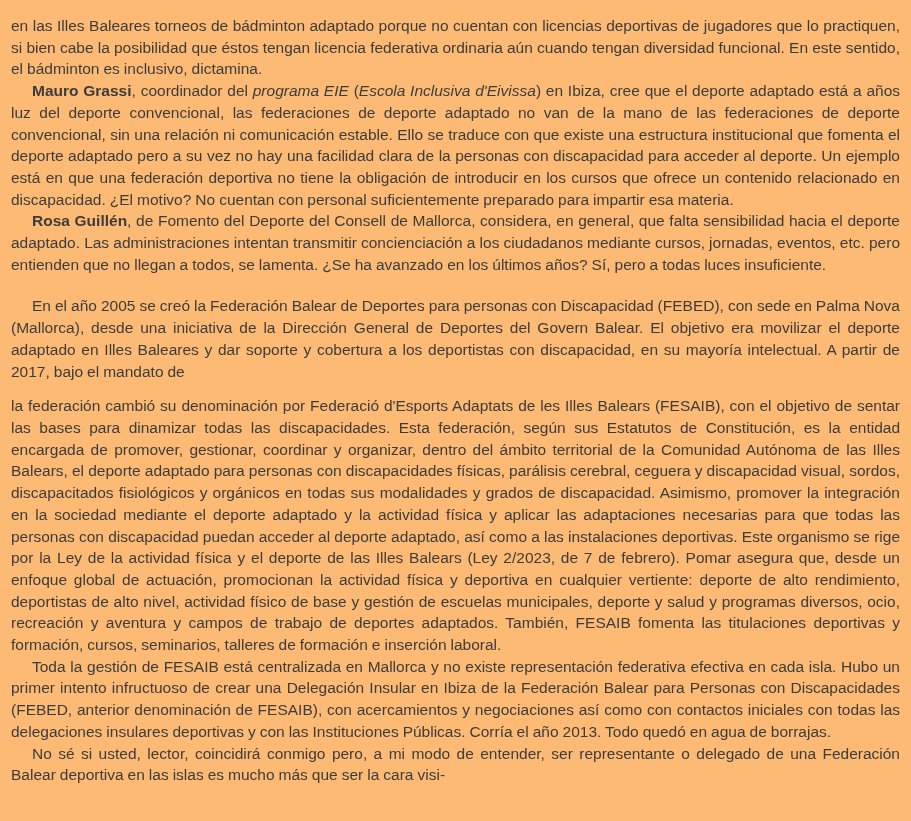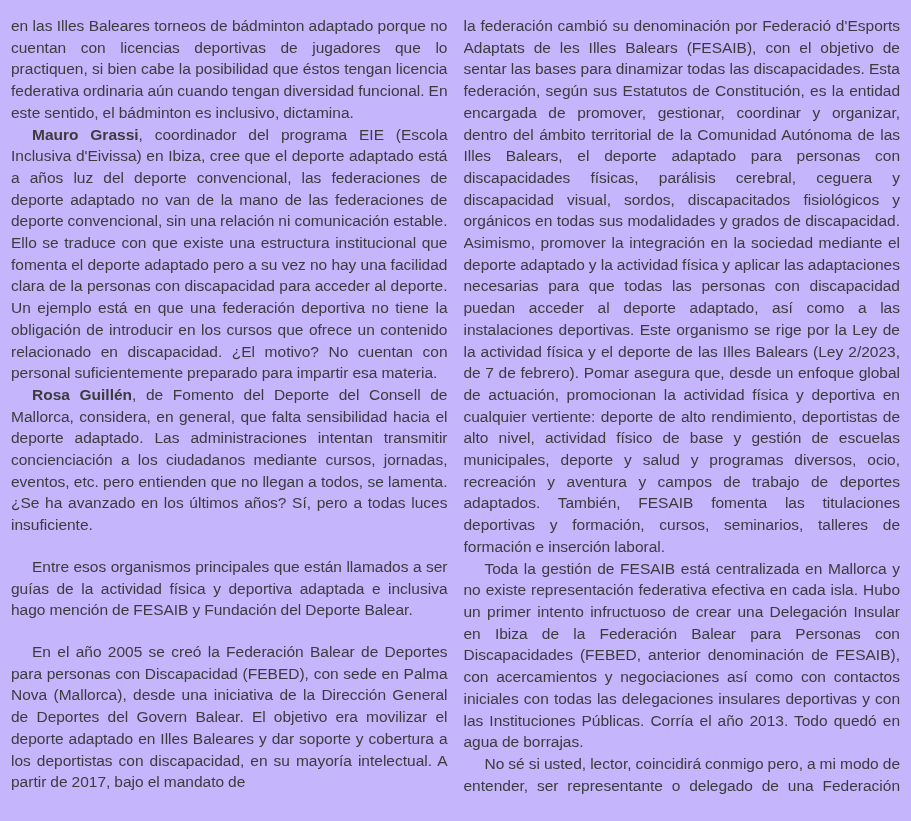--- a/index.html
+++ b/index.html
@@ -13,54 +13,53 @@
     overflow: hidden;
     font-family: "Liberation Sans", sans-serif;
     color: #3c3c3c;
   }
   .page {
     box-sizing: border-box;
     width: 911px;
     height: 821px;
     padding: 15px 11px 22px 11px;
     display: grid;
-    grid-template-columns: 1fr 1fr;
+    grid-template-columns: 1fr;
     column-gap: 16px;
-    background: #c4b5fd;
+    background: #fdba74;
   }
   .column {
     font-size: 15.5px;
     line-height: 21.7px;
     text-align: justify;
     hyphens: auto;
     -webkit-hyphens: auto;
     word-spacing: -0.3px;
     overflow: hidden;
   }
   .column p {
     margin: 0;
   }
   .column p.indent {
     text-indent: 21px;
   }
   .column p.space-before {
     margin-top: 20px;
   }
   .seg-bold { font-weight: bold; margin-top: 32px; }
-  .seg-italic { }
+  .seg-italic { font-style: italic; }
 </style>
 </head>
 <body>
 
 <div class="page">
   <div class="column" id="col-left" lang="es">
       <p lang="es"><span class="seg-normal">en las Illes Baleares torneos de bádminton adaptado porque no cuentan con licencias deportivas de jugadores que lo practiquen, si bien cabe la posibilidad que éstos tengan licencia federativa ordinaria aún cuando tengan diversidad funcional. En este sentido, el bádminton es inclusivo, dictamina.</span></p>
       <p lang="es" class="indent"><span class="seg-bold">Mauro Grassi</span><span class="seg-normal">, coordinador del </span><span class="seg-italic">programa EIE</span><span class="seg-normal"> (</span><span class="seg-italic">Escola Inclusiva d'Eivissa</span><span class="seg-normal">) en Ibiza, cree que el deporte adaptado está a años luz del deporte convencional, las federaciones de deporte adaptado no van de la mano de las federaciones de deporte convencional, sin una relación ni comunicación estable. Ello se traduce con que existe una estructura institucional que fomenta el deporte adaptado pero a su vez no hay una facilidad clara de la personas con discapacidad para acceder al deporte. Un ejemplo está en que una federación deportiva no tiene la obligación de introducir en los cursos que ofrece un contenido relacionado en discapacidad. ¿El motivo? No cuentan con personal suficientemente preparado para impartir esa materia.</span></p>
       <p lang="es" class="indent"><span class="seg-bold">Rosa Guillén</span><span class="seg-normal">, de Fomento del Deporte del Consell de Mallorca, considera, en general, que falta sensibilidad hacia el deporte adaptado. Las administraciones intentan transmitir concienciación a los ciudadanos mediante cursos, jornadas, eventos, etc. pero entienden que no llegan a todos, se lamenta. ¿Se ha avanzado en los últimos años? Sí, pero a todas luces insuficiente.</span></p>
-      <p lang="es" class="indent space-before"><span class="seg-normal">Entre esos organismos principales que están llamados a ser guías de la actividad física y deportiva adaptada e inclusiva hago mención de FESAIB y Fundación del Deporte Balear.</span></p>
       <p lang="es" class="indent space-before"><span class="seg-normal">En el año 2005 se creó la Federación Balear de Deportes para personas con Discapacidad (FEBED), con sede en Palma Nova (Mallorca), desde una iniciativa de la Dirección General de Deportes del Govern Balear. El objetivo era movilizar el deporte adaptado en Illes Baleares y dar soporte y cobertura a los deportistas con discapacidad, en su mayoría intelectual. A partir de 2017, bajo el mandato de </span></p>
     </div>
   <div class="column" id="col-right" lang="es">
       <p lang="es"><span class="seg-normal">la federación cambió su denominación por Federació d'Esports Adaptats de les Illes Balears (FESAIB), con el objetivo de sentar las bases para dinamizar todas las discapacidades. Esta federación, según sus Estatutos de Constitución, es la entidad encargada de promover, gestionar, coordinar y organizar, dentro del ámbito territorial de la Comunidad Autónoma de las Illes Balears, el deporte adaptado para personas con discapacidades físicas, parálisis cerebral, ceguera y discapacidad visual, sordos, discapacitados fisiológicos y orgánicos en todas sus modalidades y grados de discapacidad. Asimismo, promover la integración en la sociedad mediante el deporte adaptado y la actividad física y aplicar las adaptaciones necesarias para que todas las personas con discapacidad puedan acceder al deporte adaptado, así como a las instalaciones deportivas. Este organismo se rige por la Ley de la actividad física y el deporte de las Illes Balears (Ley 2/2023, de 7 de febrero). Pomar asegura que, desde un enfoque global de actuación, promocionan la actividad física y deportiva en cualquier vertiente: deporte de alto rendimiento, deportistas de alto nivel, actividad físico de base y gestión de escuelas municipales, deporte y salud y programas diversos, ocio, recreación y aventura y campos de trabajo de deportes adaptados. También, FESAIB fomenta las titulaciones deportivas y formación, cursos, seminarios, talleres de formación e inserción laboral.</span></p>
       <p lang="es" class="indent"><span class="seg-normal">Toda la gestión de FESAIB está centralizada en Mallorca y no existe representación federativa efectiva en cada isla. Hubo un primer intento infructuoso de crear una Delegación Insular en Ibiza de la Federación Balear para Personas con Discapacidades (FEBED, anterior denominación de FESAIB), con acercamientos y negociaciones así como con contactos iniciales con todas las delegaciones insulares deportivas y con las Instituciones Públicas. Corría el año 2013. Todo quedó en agua de borrajas.</span></p>
       <p lang="es" class="indent"><span class="seg-normal">No sé si usted, lector, coincidirá conmigo pero, a mi modo de entender, ser representante o delegado de una Federación Balear deportiva en las islas es mucho más que ser la cara visi-</span></p>
     </div>
 </div>
 
 </body></html>

